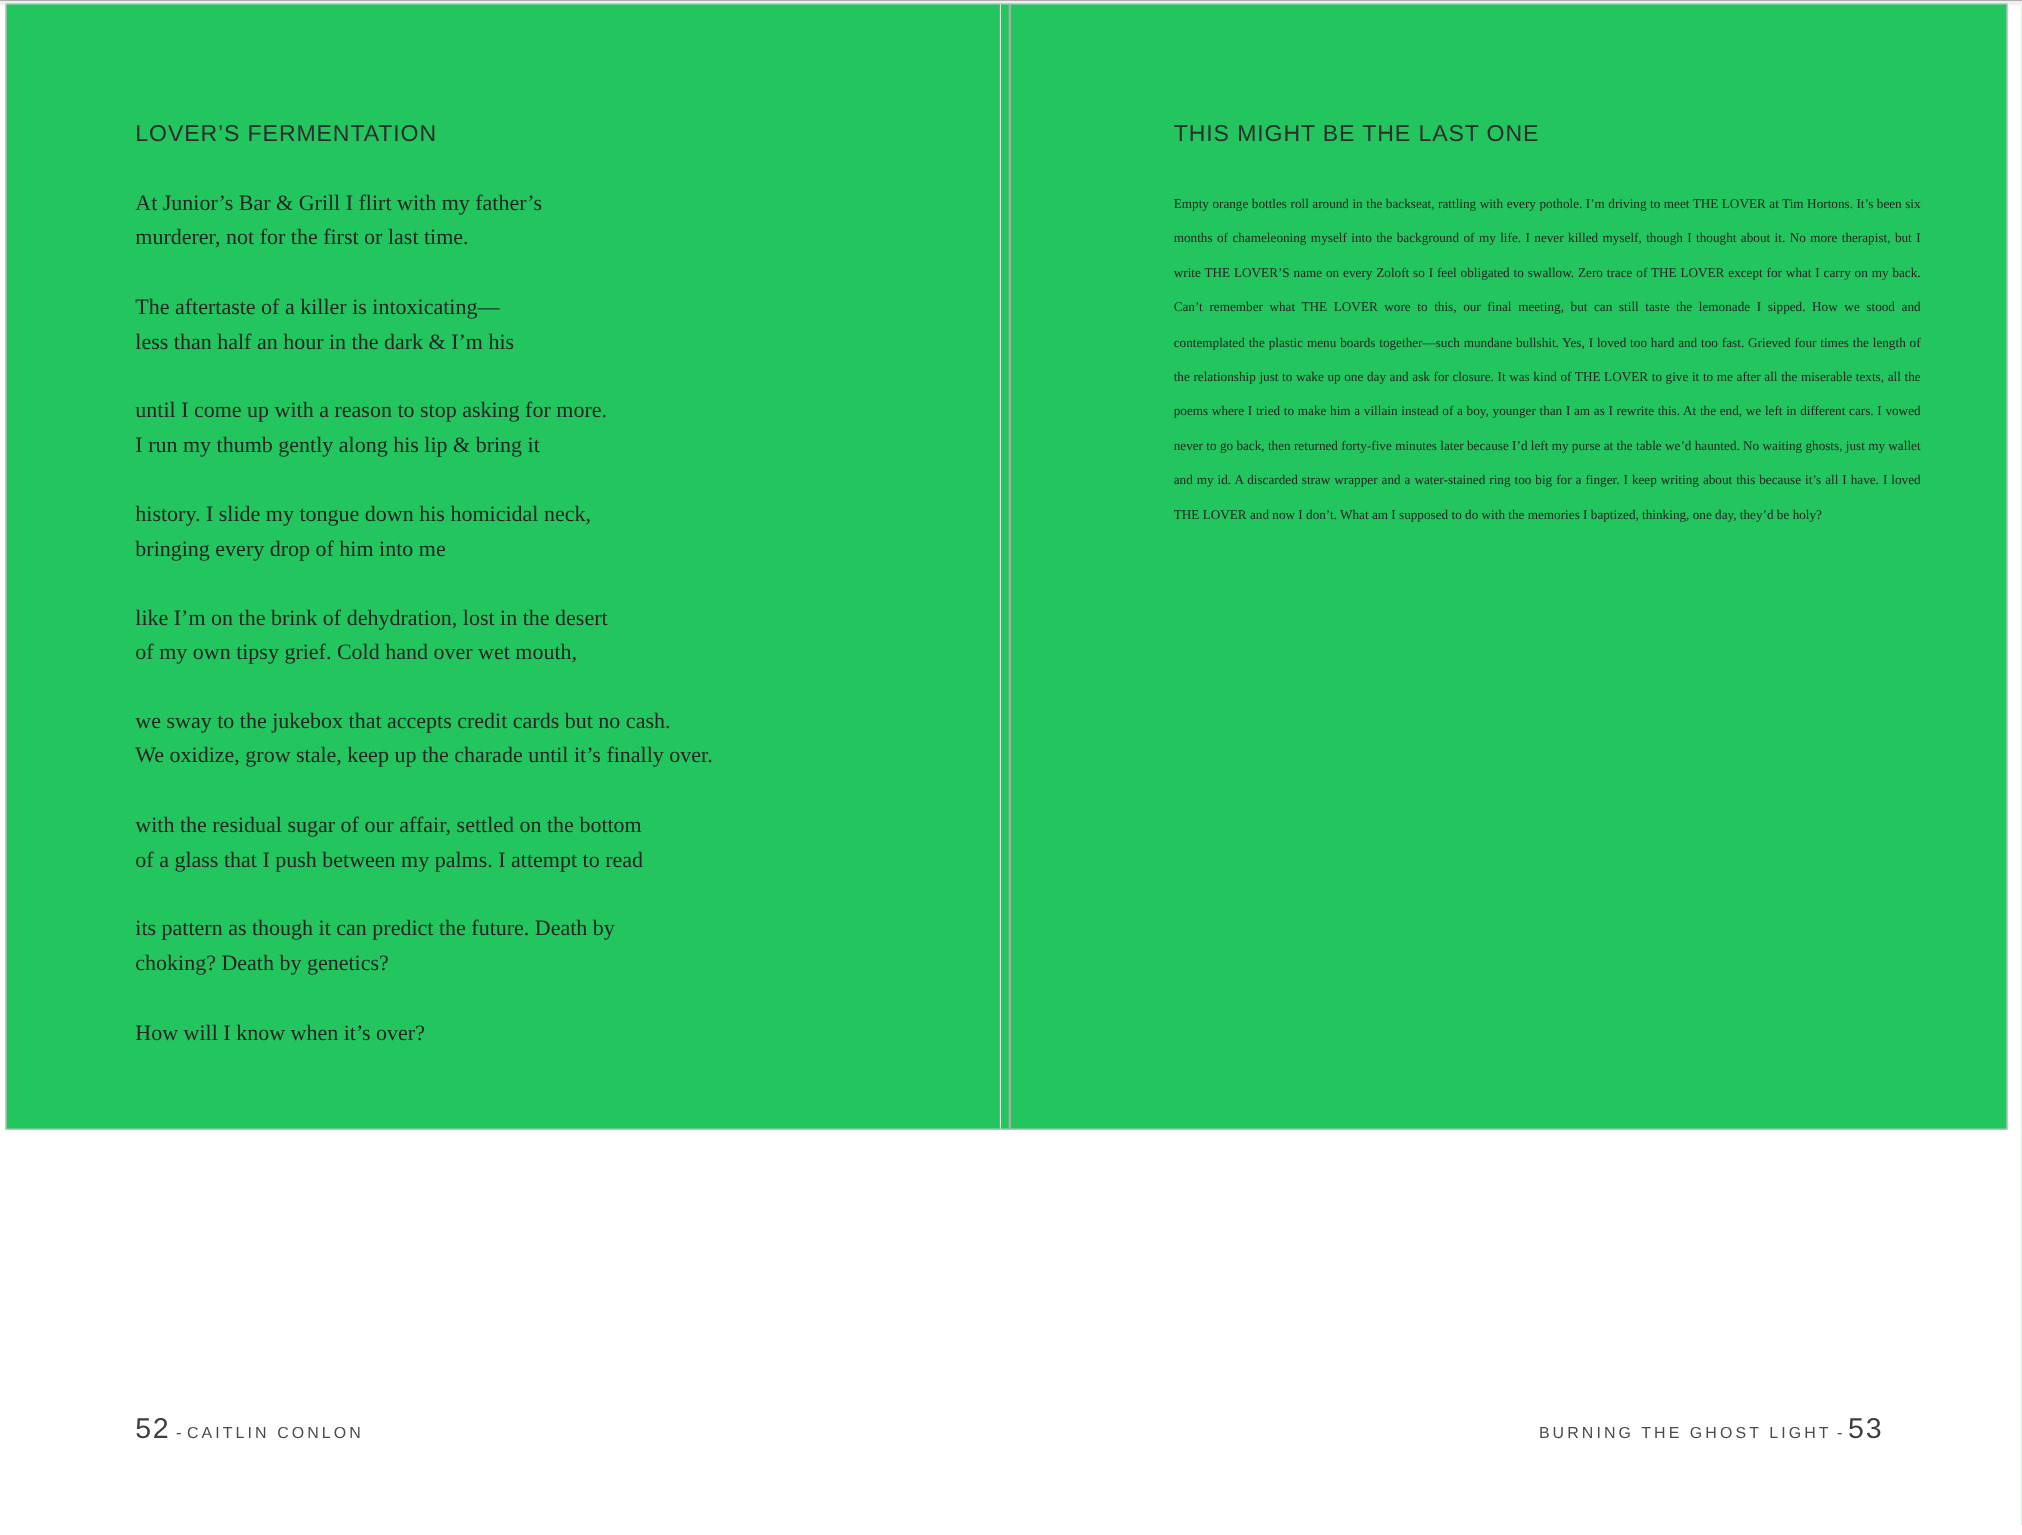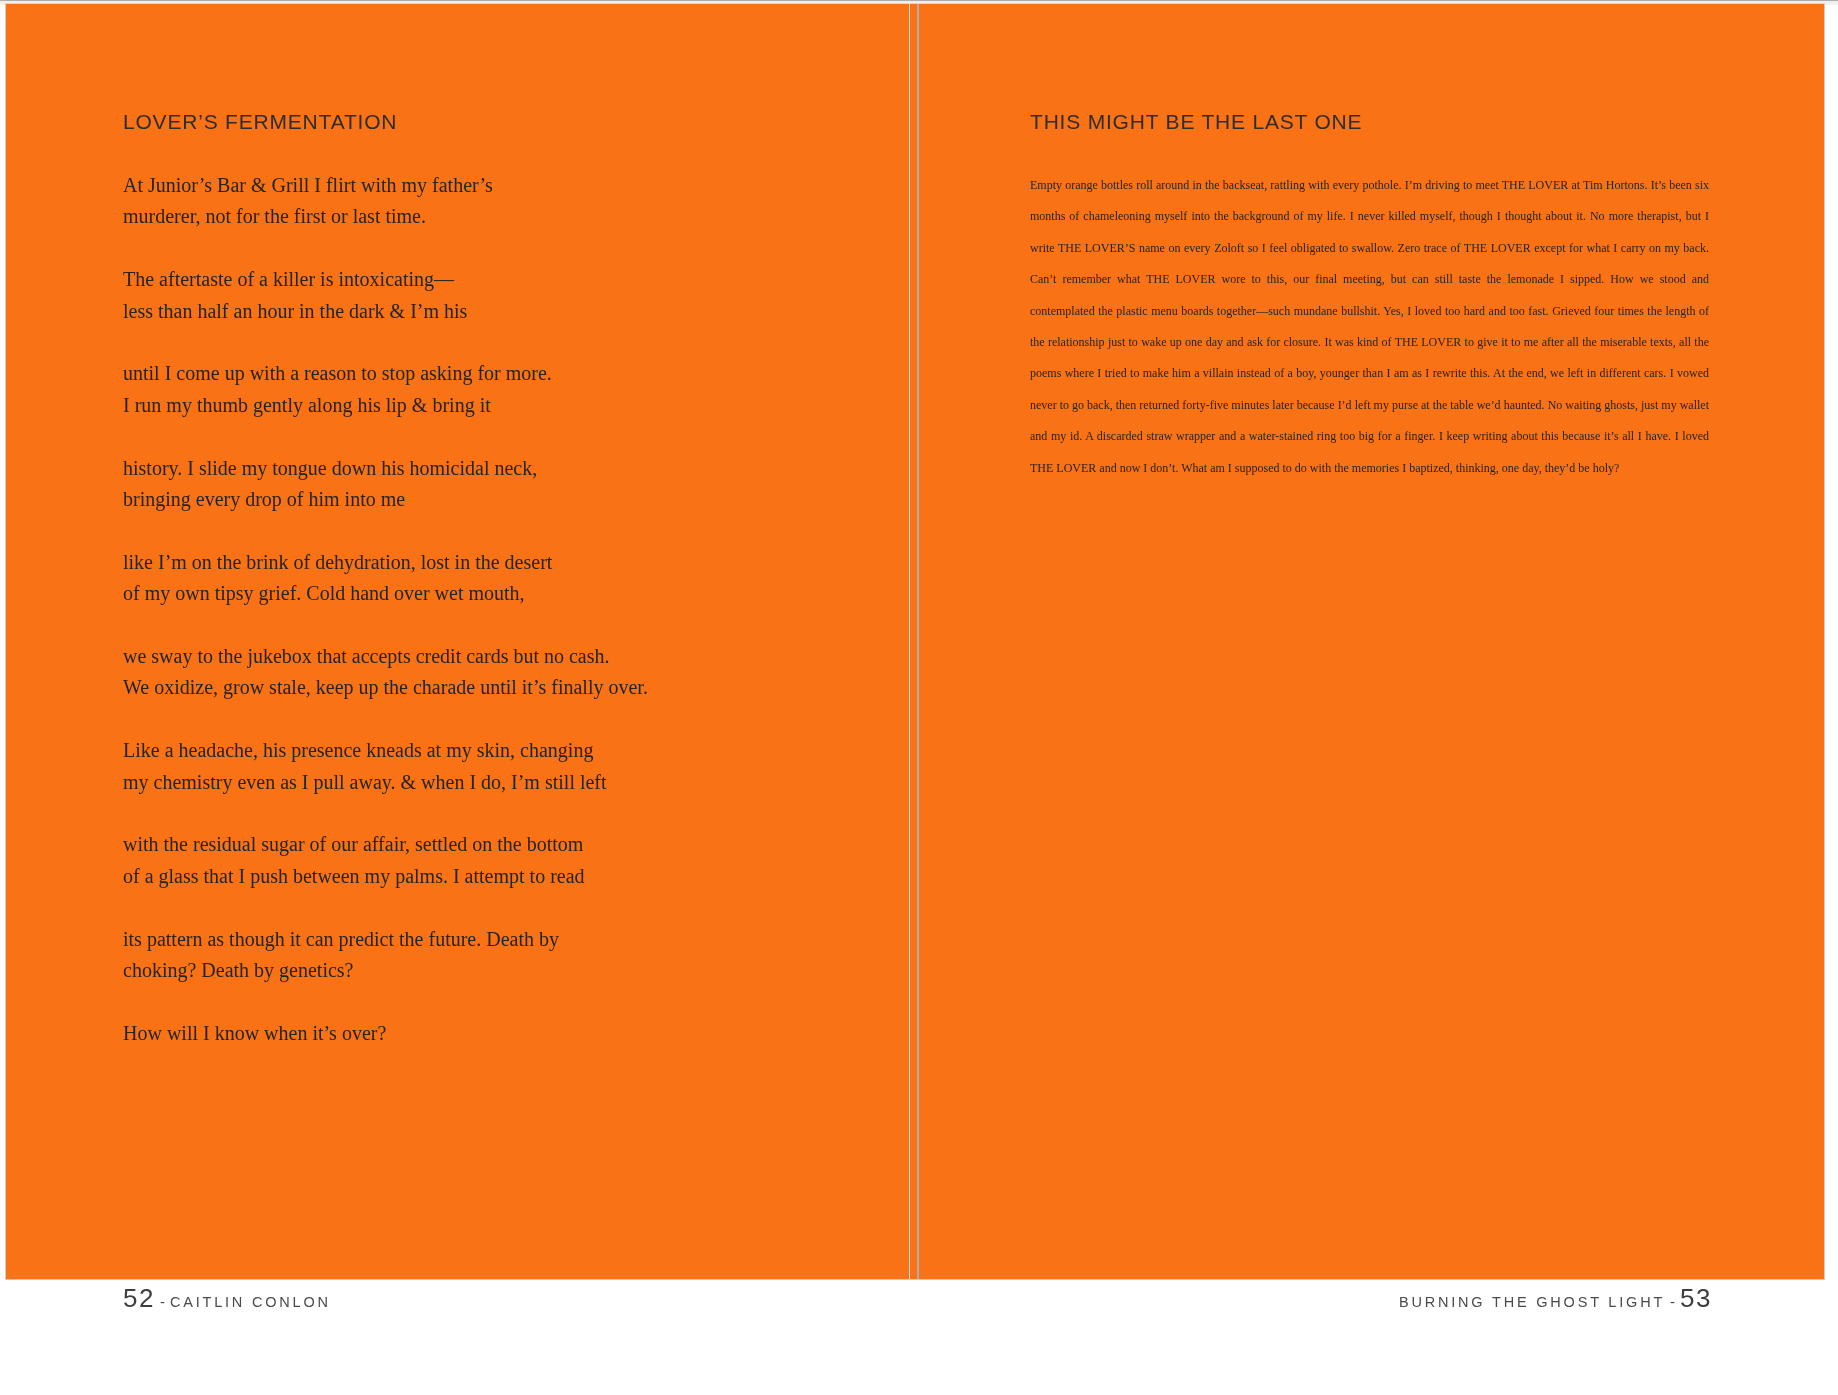--- a/index.html
+++ b/index.html
@@ -10,36 +10,36 @@
     background: #ffffff;
     font-family: "Liberation Serif", serif;
     color: #242424;
   }
   .top-edge {
     position: absolute; top: 0; left: 0; width: 100%; height: 5px;
     background: linear-gradient(#aeaeae 0, #aeaeae 1px, #ededed 1px, #f3f3f3 100%);
   }
   .spread {
     position: absolute; left: 5px; top: 3px;
-    width: 1820px; height: 1277px;
-    background: #f97316;
+    width: 1820px; height: 1024px;
+    background: #22c55e;
     border: 1px solid #cccccc;
     border-top-color: #d8d8d8;
   }
   .gutter-faint {
     position: absolute; left: 903px; top: 0; height: 100%; width: 1px;
     background: #e8e8e8;
   }
   .gutter {
     position: absolute; left: 911px; top: 0; height: 100%; width: 2px;
     background: #aeaeae;
   }
   .page { position: absolute; top: 0; height: 100%; }
   .page-left  { left: 0; width: 911px; }
-  .page-right { left: 907px; right: 0; }
+  .page-right { left: 944px; right: 0; }
   .page-title {
     position: absolute; top: 106px; left: 117px; margin: 0;
     font-family: "Liberation Sans", sans-serif;
     font-weight: 500; font-size: 21px; letter-spacing: 0.8px;
     color: #2d2d2d; white-space: nowrap;
   }
   .poem {
     position: absolute; top: 166px; left: 117px; width: 720px;
     font-size: 20px; line-height: 31.4px;
   }
@@ -69,21 +69,20 @@
 
   <div class="page page-left">
     <h1 class="page-title">LOVER’S FERMENTATION</h1>
     <div class="poem">
         <p class="stanza"><span>At Junior’s Bar &amp; Grill I flirt with my father’s</span><br><span>murderer, not for the first or last time.</span></p>
         <p class="stanza"><span>The aftertaste of a killer is intoxicating—</span><br><span>less than half an hour in the dark &amp; I’m his</span></p>
         <p class="stanza"><span>until I come up with a reason to stop asking for more.</span><br><span>I run my thumb gently along his lip &amp; bring it</span></p>
         <p class="stanza"><span>history. I slide my tongue down his homicidal neck,</span><br><span>bringing every drop of him into me</span></p>
         <p class="stanza"><span>like I’m on the brink of dehydration, lost in the desert</span><br><span>of my own tipsy grief. Cold hand over wet mouth,</span></p>
         <p class="stanza"><span>we sway to the jukebox that accepts credit cards but no cash.</span><br><span>We oxidize, grow stale, keep up the charade until it’s finally over.</span></p>
-        <p class="stanza"><span>Like a headache, his presence kneads at my skin, changing</span><br><span>my chemistry even as I pull away. &amp; when I do, I’m still left</span></p>
         <p class="stanza"><span>with the residual sugar of our affair, settled on the bottom</span><br><span>of a glass that I push between my palms. I attempt to read</span></p>
         <p class="stanza"><span>its pattern as though it can predict the future. Death by</span><br><span>choking? Death by genetics?</span></p>
         <p class="stanza"><span>How will I know when it’s over?</span></p>
       </div>
     <div class="page-footer footer-left">
       <span class="footer-num">52</span><span class="footer-sep">-</span><span class="footer-label">CAITLIN CONLON</span>
     </div>
   </div>
 
   <div class="gutter-faint"></div>

